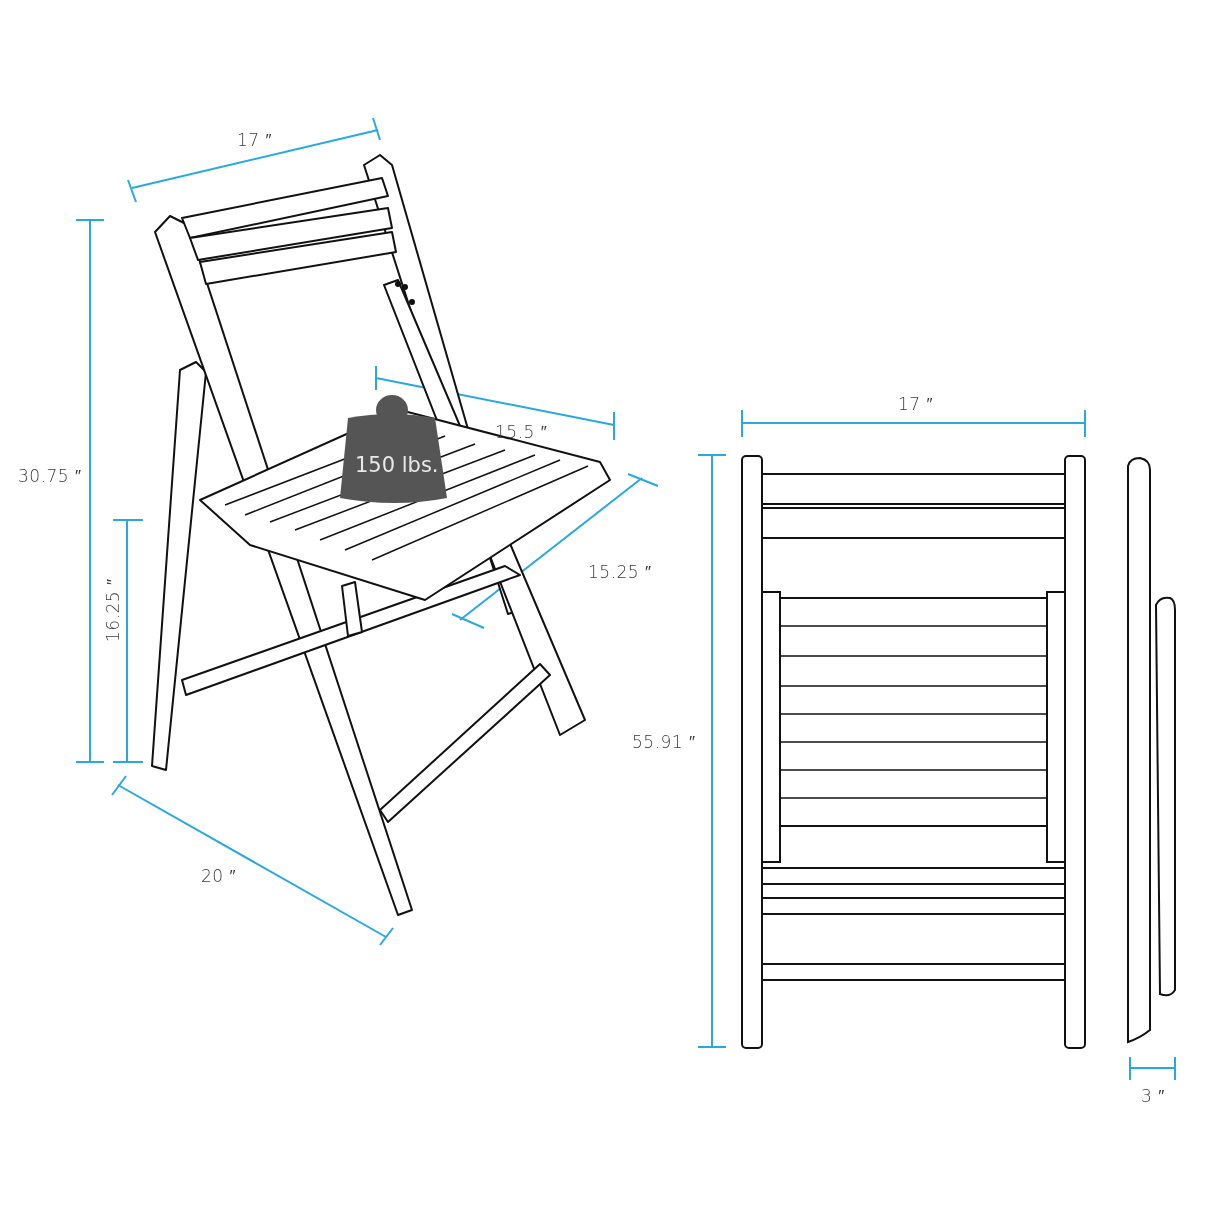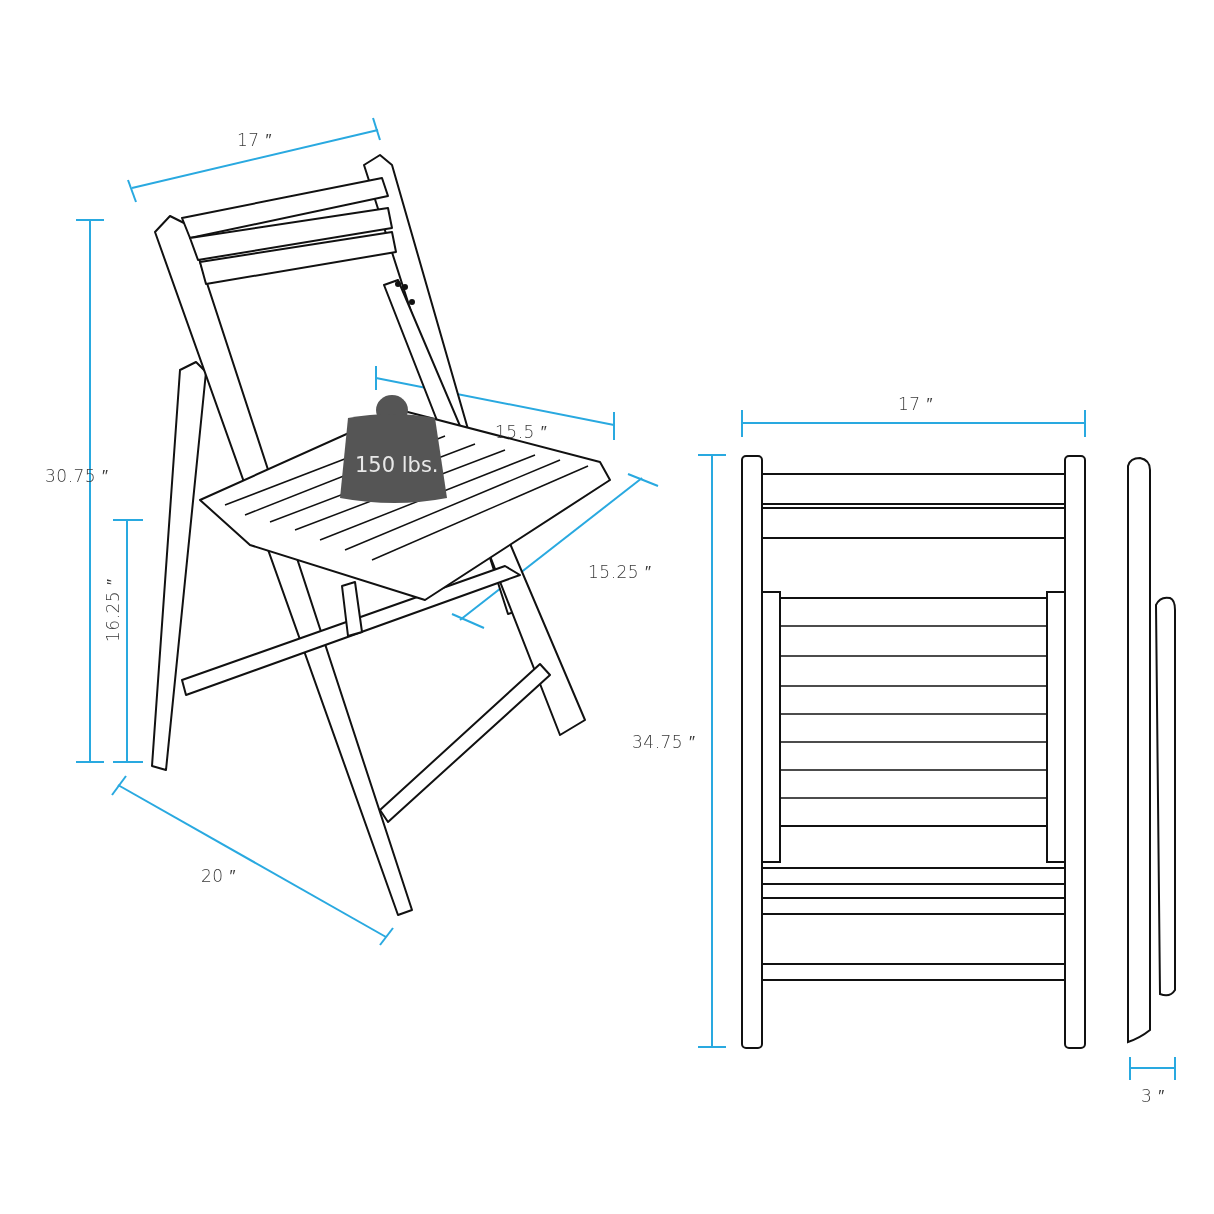--- a/index.html
+++ b/index.html
@@ -119,22 +119,22 @@
       <line x1="780" y1="798" x2="1047" y2="798"></line>
     </g>
 
     <g stroke="#111" stroke-width="2" fill="#fff">
       <path d="M1128,466 Q1130,458 1140,458 Q1150,460 1150,470 L1150,1030 Q1140,1038 1128,1042 Z"></path>
       <path d="M1156,605 Q1160,596 1170,598 Q1175,600 1175,610 L1175,990 Q1170,998 1160,994 Z"></path>
     </g>
   </svg>
 
   <div class="lbl" style="left:237px;top:130px;">17 ″</div>
-  <div class="lbl" style="left:18px;top:466px;margin-left:27px;">30.75 ″</div>
+  <div class="lbl" style="left:18px;top:466px;">30.75 ″</div>
   <div class="lbl rot" style="left:103px;top:642px;">16.25 ″</div>
   <div class="lbl" style="left:201px;top:866px;">20 ″</div>
   <div class="lbl" style="left:495px;top:374px;margin-top:48px;">15.5 ″</div>
   <div class="lbl" style="left:551px;top:562px;margin-left:37px;">15.25  ″</div>
   <div class="weight-label" style="left:355px;top:453px;">150 lbs.</div>
   <div class="lbl" style="left:898px;top:394px;">17 ″</div>
-  <div class="lbl" style="left:632px;top:732px;">34.75 ″</div>
+  <div class="lbl" style="left:632px;top:732px;">55.91 ″</div>
   <div class="lbl" style="left:1141px;top:1086px;">3 ″</div>
 </div>
 
 </body></html>

